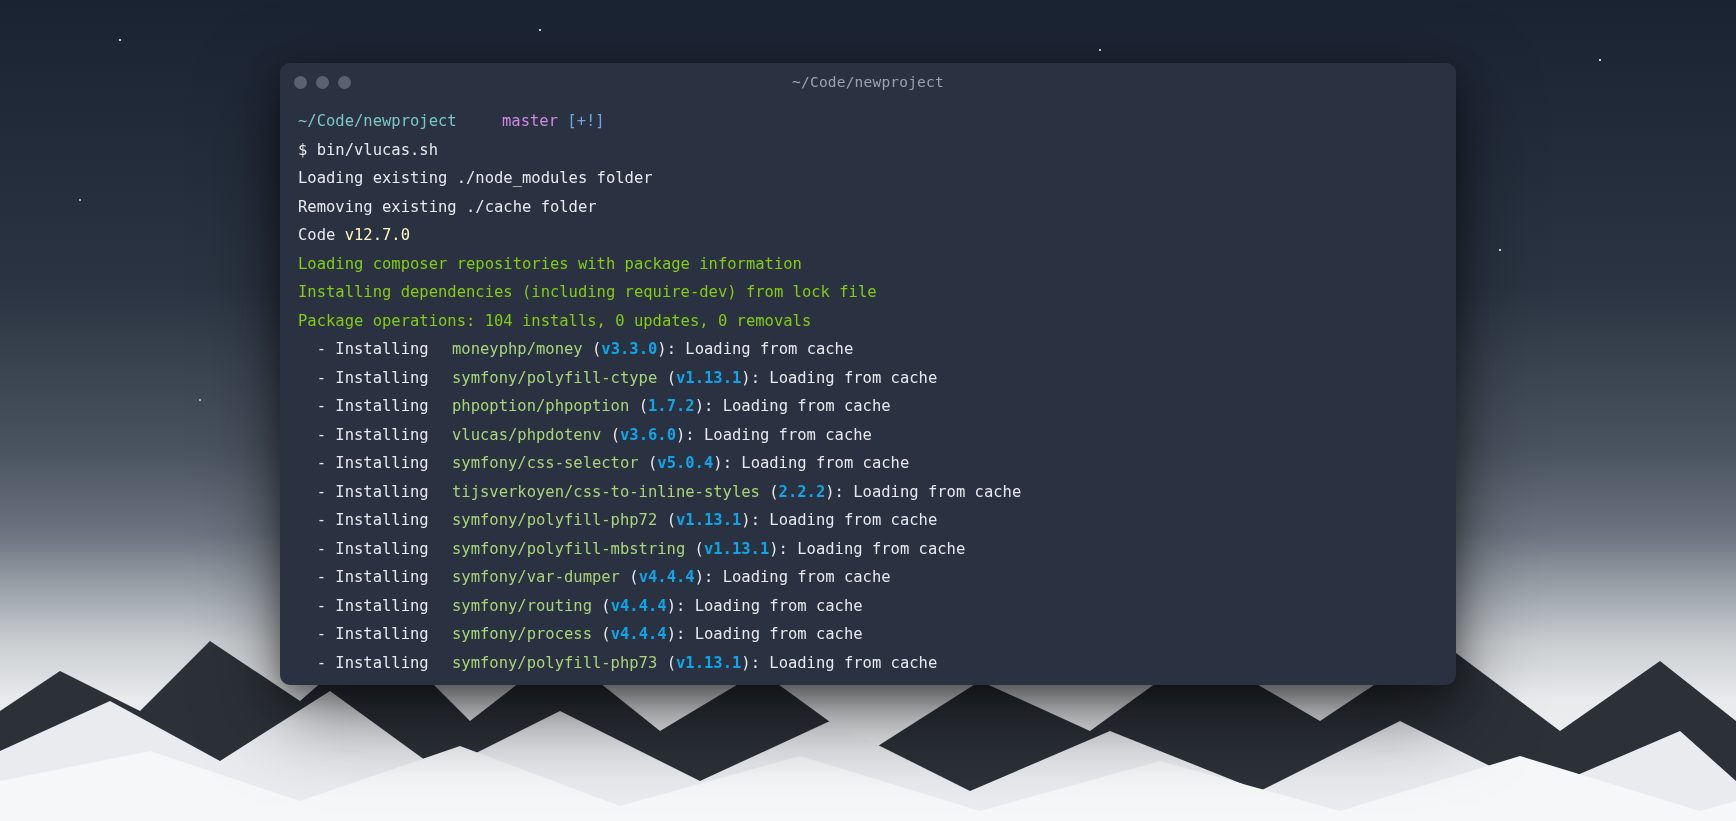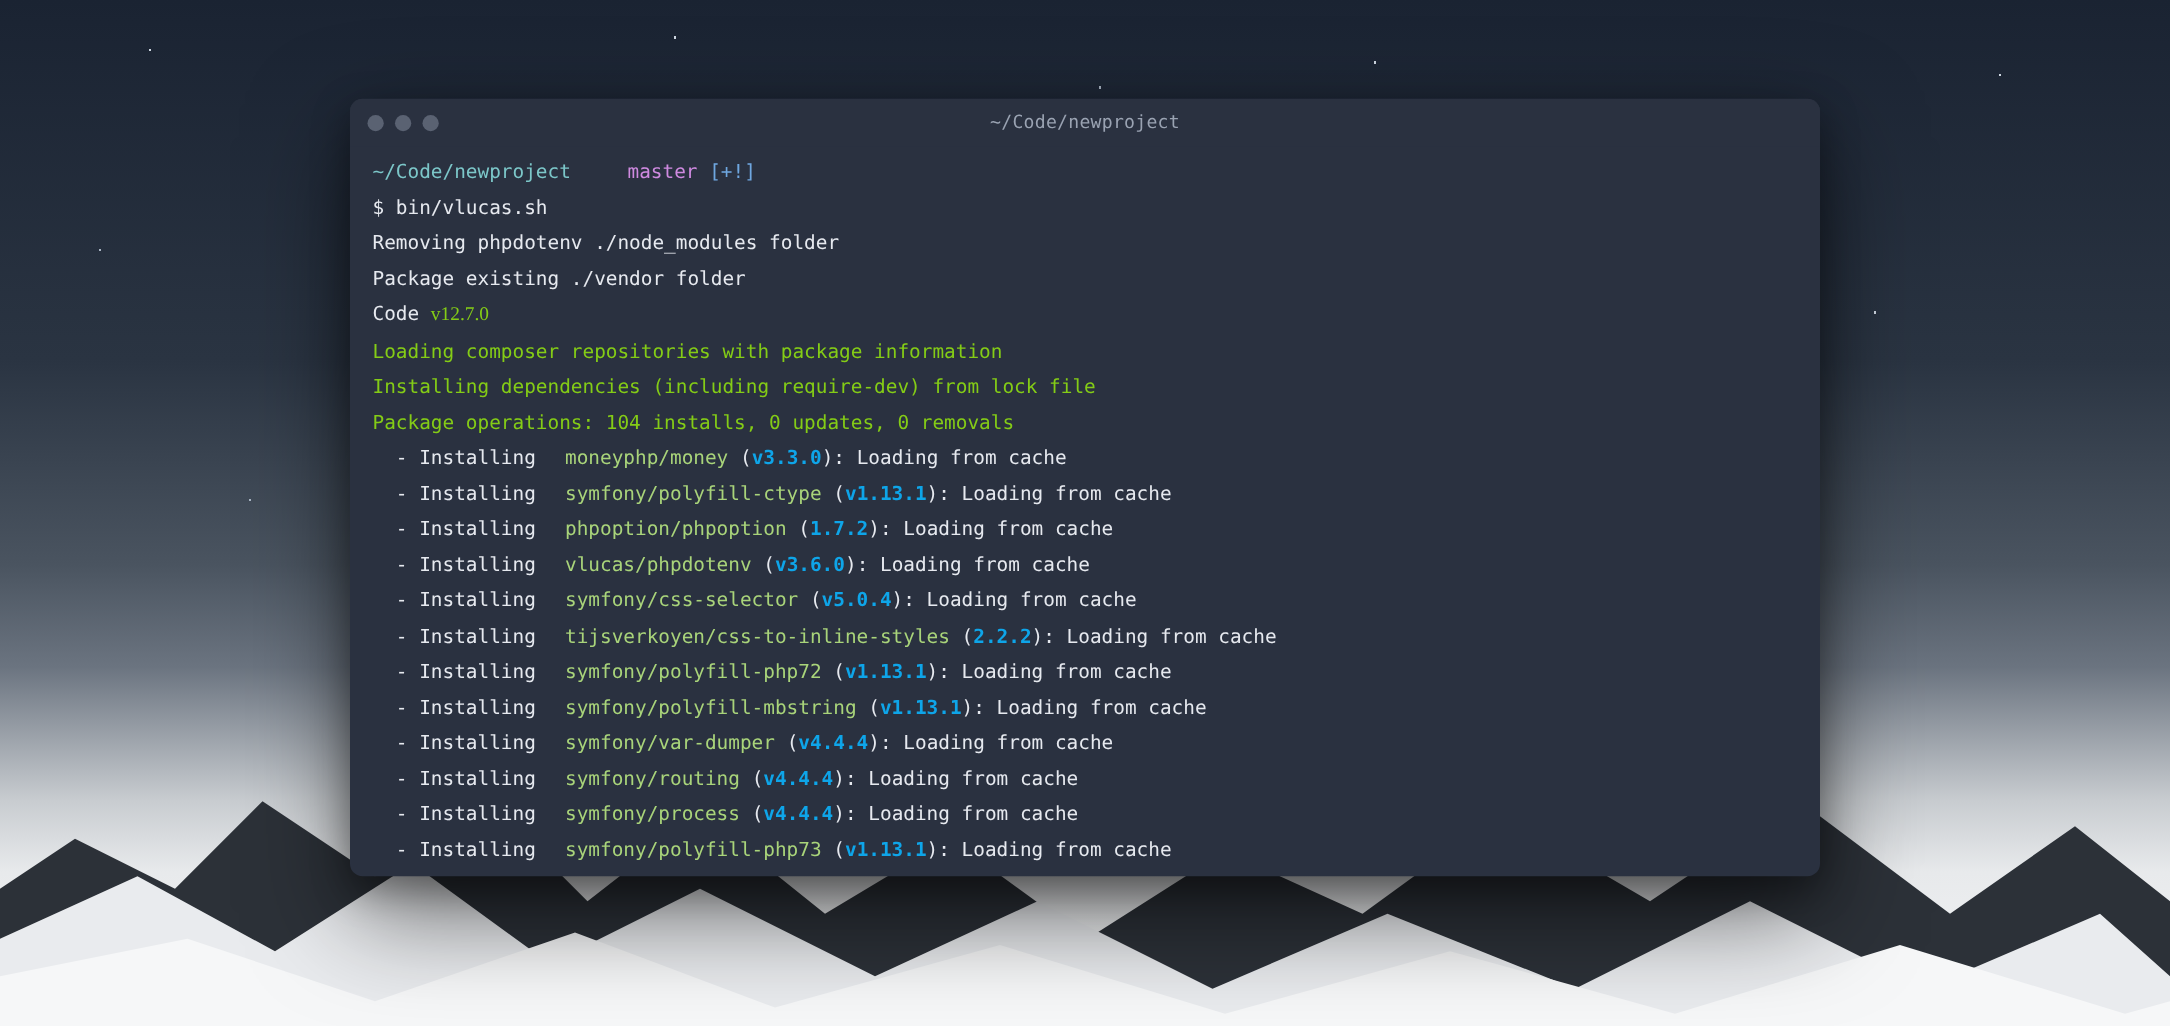--- a/index.html
+++ b/index.html
@@ -39,21 +39,20 @@
     position: absolute;
     left: 280px;
     top: 63px;
     width: 1176px;
     height: 622px;
     background: #2a3140;
     border-radius: 10px;
     box-shadow: 0 30px 80px rgba(0,0,0,0.55), 0 10px 30px rgba(0,0,0,0.35);
     overflow: hidden;
     color: #d7dee7;
-    margin-top: 16px;
   }
 
   .titlebar {
     height: 38px;
     display: flex;
     align-items: center;
     padding: 0 14px;
     position: relative;
     background: #2a3140;
   }
@@ -75,21 +74,21 @@
     font-size: 15.5px;
     line-height: 28.5px;
     white-space: pre;
   }
 
   .c-path   { color: #7cc7c9; }
   .c-branch { color: #cf8ae0; padding-left: 36px; }
   .c-flags  { color: #6fa7e0; }
   .c-white  { color: #e6e9ef; }
   .c-prompt { color: #e6e9ef; }
-  .c-ver    { color: #84cc16; font-family: Liberation Serif, serif; }
+  .c-ver    { color: #fef9c3; }
   .c-olive  { color: #84cc16; }
   .c-pkg    { color: #a9d47a; padding-left: 14px; }
   .c-pver   { color: #0ea5e9; font-weight: bold; }
 
   .install-row { display: block; }
 </style>
 </head>
 <body>
 
 <div class="stars"></div>
@@ -106,21 +105,21 @@
     <div class="traffic">
       <div class="dot"></div>
       <div class="dot"></div>
       <div class="dot"></div>
     </div>
     <div class="title">~/Code/newproject</div>
   </div>
 
   <div class="body"><span class="c-path">~/Code/newproject</span> <span class="c-branch">master</span> <span class="c-flags">[+!]</span>
 <span class="c-prompt">$</span> <span class="c-white">bin/vlucas.sh</span>
-<span class="c-white">Removing phpdotenv ./node_modules folder</span>
-<span class="c-white">Package existing ./vendor folder</span>
+<span class="c-white">Loading existing ./node_modules folder</span>
+<span class="c-white">Removing existing ./cache folder</span>
 <span class="c-white">Code </span><span class="c-ver">v12.7.0</span>
 <span class="c-olive">Loading composer repositories with package information</span>
 <span class="c-olive">Installing dependencies (including require-dev) from lock file</span>
 <span class="c-olive">Package operations: 104 installs, 0 updates, 0 removals</span>
 <span id="install-list"><span class="install-row"><span class="c-white">  - Installing </span><span class="c-pkg">moneyphp/money</span><span class="c-white"> (</span><span class="c-pver">v3.3.0</span><span class="c-white">): </span><span class="c-white">Loading from cache</span></span><span class="install-row"><span class="c-white">  - Installing </span><span class="c-pkg">symfony/polyfill-ctype</span><span class="c-white"> (</span><span class="c-pver">v1.13.1</span><span class="c-white">): </span><span class="c-white">Loading from cache</span></span><span class="install-row"><span class="c-white">  - Installing </span><span class="c-pkg">phpoption/phpoption</span><span class="c-white"> (</span><span class="c-pver">1.7.2</span><span class="c-white">): </span><span class="c-white">Loading from cache</span></span><span class="install-row"><span class="c-white">  - Installing </span><span class="c-pkg">vlucas/phpdotenv</span><span class="c-white"> (</span><span class="c-pver">v3.6.0</span><span class="c-white">): </span><span class="c-white">Loading from cache</span></span><span class="install-row"><span class="c-white">  - Installing </span><span class="c-pkg">symfony/css-selector</span><span class="c-white"> (</span><span class="c-pver">v5.0.4</span><span class="c-white">): </span><span class="c-white">Loading from cache</span></span><span class="install-row"><span class="c-white">  - Installing </span><span class="c-pkg">tijsverkoyen/css-to-inline-styles</span><span class="c-white"> (</span><span class="c-pver">2.2.2</span><span class="c-white">): </span><span class="c-white">Loading from cache</span></span><span class="install-row"><span class="c-white">  - Installing </span><span class="c-pkg">symfony/polyfill-php72</span><span class="c-white"> (</span><span class="c-pver">v1.13.1</span><span class="c-white">): </span><span class="c-white">Loading from cache</span></span><span class="install-row"><span class="c-white">  - Installing </span><span class="c-pkg">symfony/polyfill-mbstring</span><span class="c-white"> (</span><span class="c-pver">v1.13.1</span><span class="c-white">): </span><span class="c-white">Loading from cache</span></span><span class="install-row"><span class="c-white">  - Installing </span><span class="c-pkg">symfony/var-dumper</span><span class="c-white"> (</span><span class="c-pver">v4.4.4</span><span class="c-white">): </span><span class="c-white">Loading from cache</span></span><span class="install-row"><span class="c-white">  - Installing </span><span class="c-pkg">symfony/routing</span><span class="c-white"> (</span><span class="c-pver">v4.4.4</span><span class="c-white">): </span><span class="c-white">Loading from cache</span></span><span class="install-row"><span class="c-white">  - Installing </span><span class="c-pkg">symfony/process</span><span class="c-white"> (</span><span class="c-pver">v4.4.4</span><span class="c-white">): </span><span class="c-white">Loading from cache</span></span><span class="install-row"><span class="c-white">  - Installing </span><span class="c-pkg">symfony/polyfill-php73</span><span class="c-white"> (</span><span class="c-pver">v1.13.1</span><span class="c-white">): </span><span class="c-white">Loading from cache</span></span></span></div>
 
 </div>
 
 </body></html>

